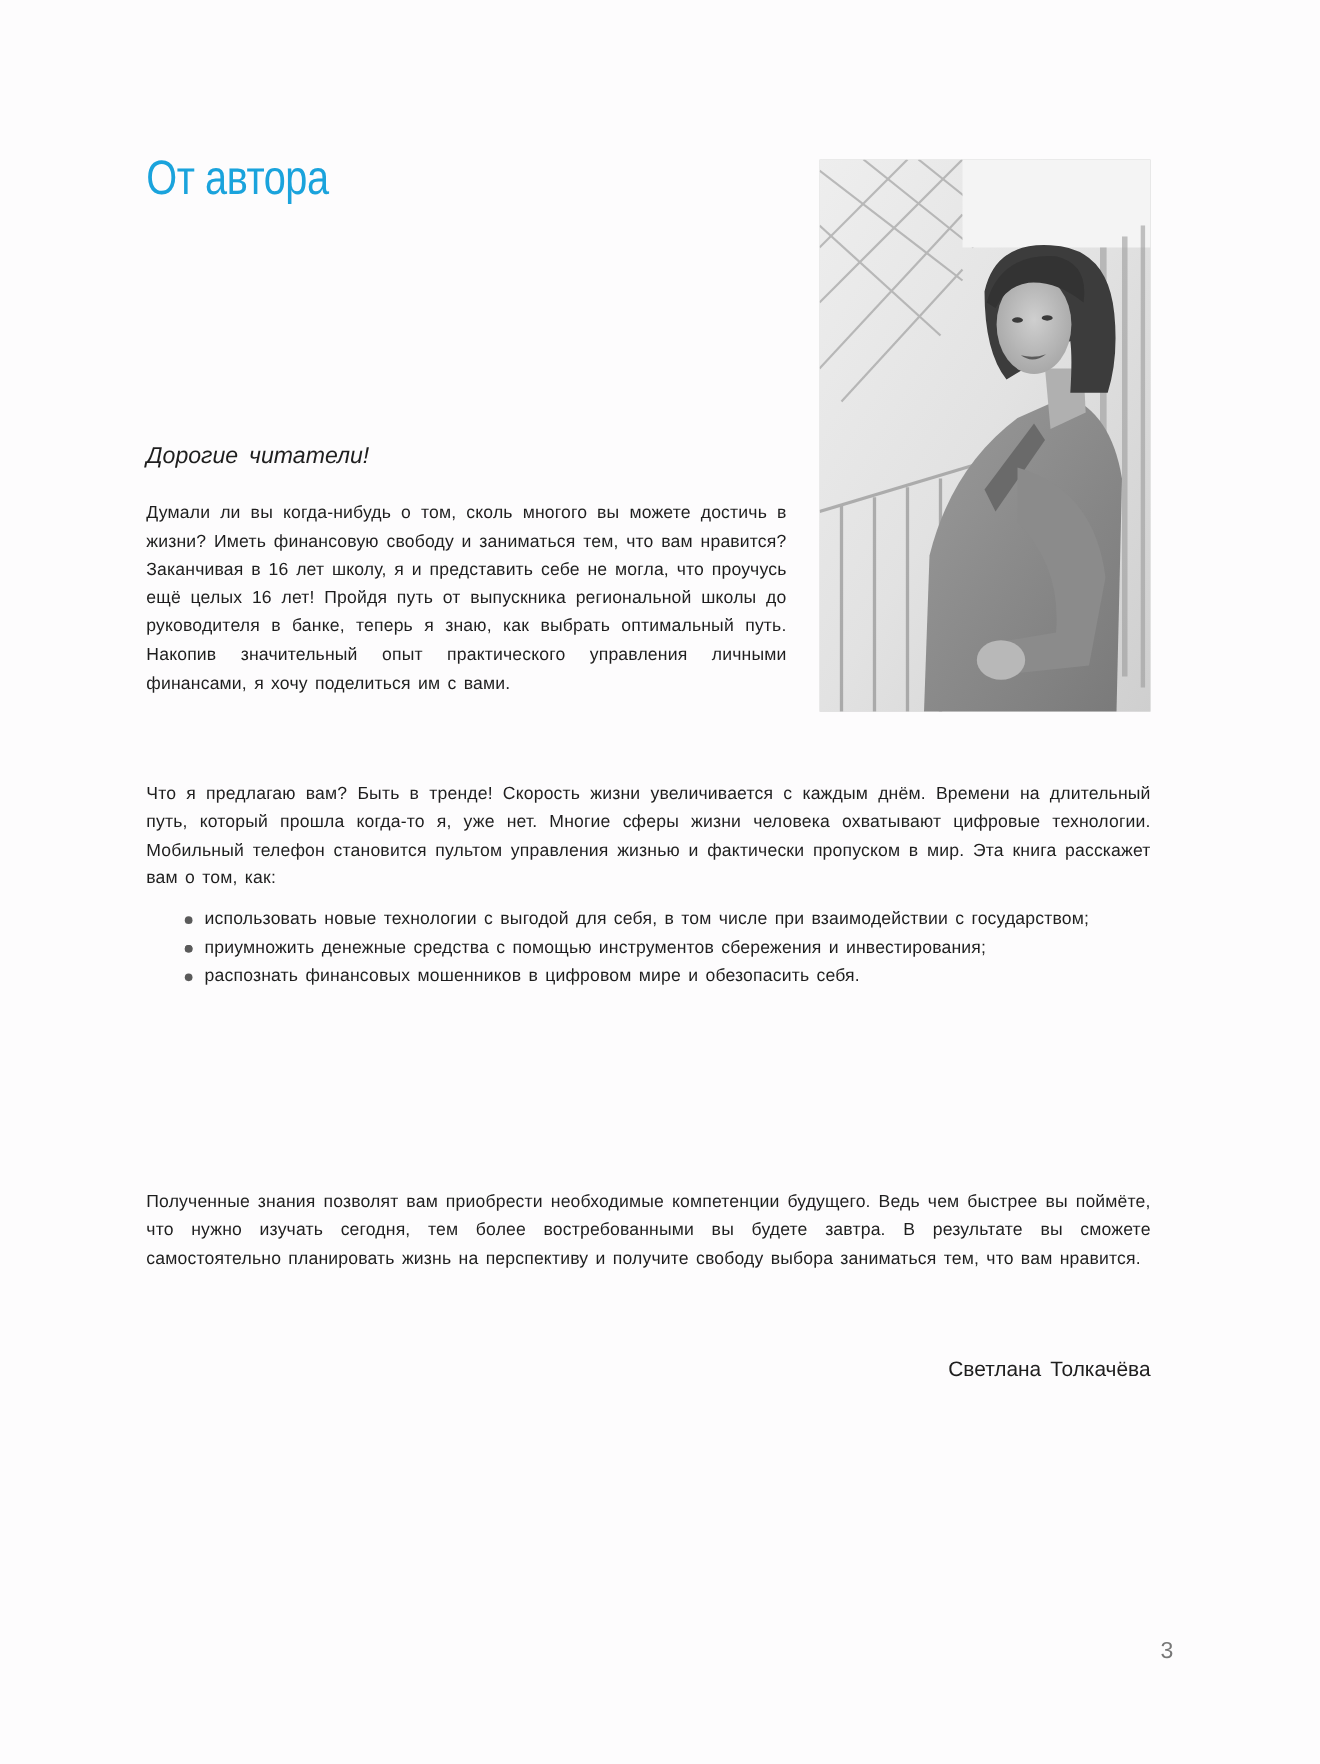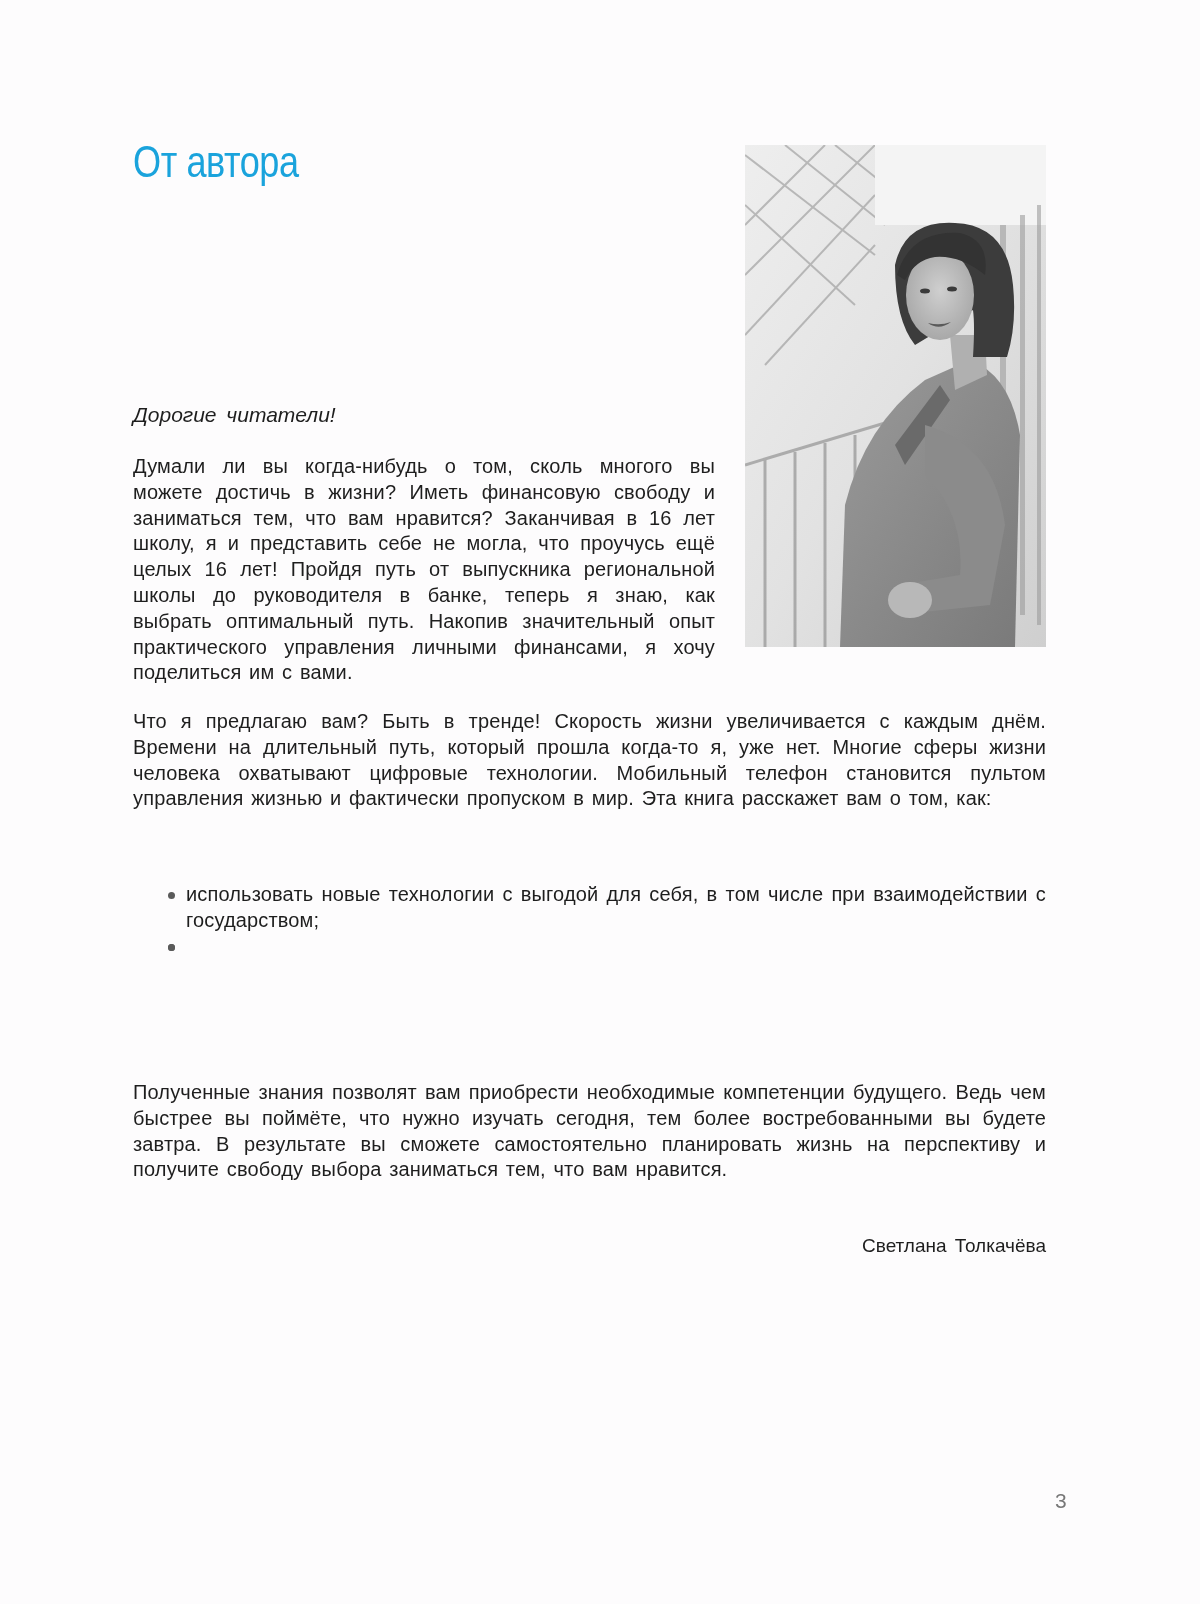--- a/index.html
+++ b/index.html
@@ -39,21 +39,21 @@
       position: absolute;
       left: 745px;
       top: 145px;
       width: 301px;
       height: 502px;
       overflow: hidden;
       background: #d8d8d8;
     }
     .photo svg { display: block; }
     .body-text {
-      font-size: 20px;
+      font-size: 16px;
       line-height: 25.8px;
       text-align: justify;
       word-spacing: 2px;
       letter-spacing: 0.15px;
     }
     .greeting {
       position: absolute;
       left: 133px;
       top: 402px;
       margin: 0;
@@ -73,21 +73,21 @@
     .p2 {
       position: absolute;
       left: 133px;
       top: 709px;
       width: 913px;
       margin: 0;
     }
     .bullets {
       position: absolute;
       left: 133px;
-      top: 882px;
+      top: 823px;
       width: 913px;
       margin: 0;
       padding: 0;
       list-style: none;
     }
     .bullets li {
       position: relative;
       padding-left: 53px;
       margin: 0;
     }
@@ -211,20 +211,25 @@
   <ul class="body-text bullets">
     <li>
       <span class="bullet-dot"></span>
       <span>использовать новые технологии с выгодой для себя, в том числе при взаимодействии с государством;</span>
     </li>
     <li>
       <span class="bullet-dot"></span>
     </li>
     <li>
       <span class="bullet-dot"></span>
+      <span>приумножить денежные средства с помощью инструментов сбережения и инвестирования;</span>
+    </li>
+    <li>
+      <span class="bullet-dot"></span>
+      <span>распознать финансовых мошенников в цифровом мире и обезопасить себя.</span>
     </li>
   </ul>
 
   <p class="body-text p3">Полученные знания позволят вам приобрести необходимые компетенции будущего. Ведь чем быстрее вы поймёте, что нужно изучать сегодня, тем более востребованными вы будете завтра. В результате вы сможете самостоятельно планировать жизнь на перспективу и получите свободу выбора заниматься тем, что вам нравится.</p>
 
   <p class="signature">Светлана Толкачёва</p>
 
   <div class="page-number">3</div>
 
 </div>

